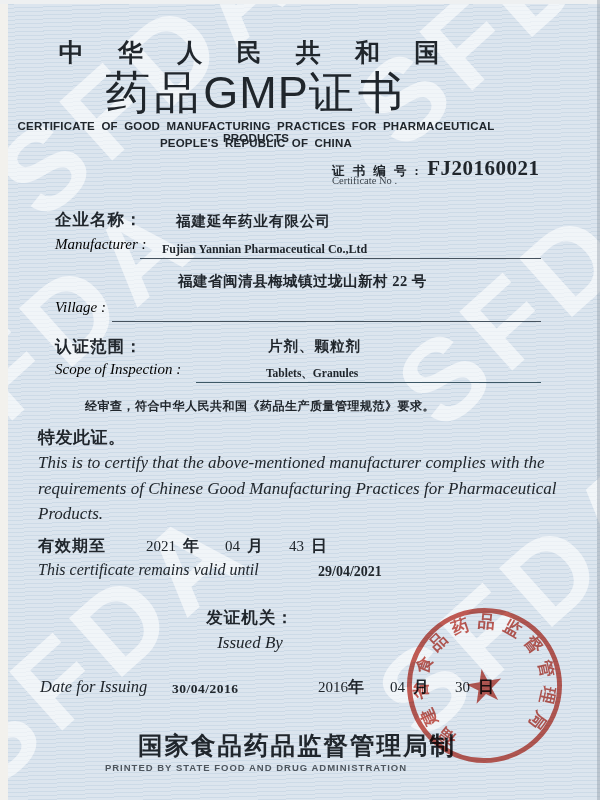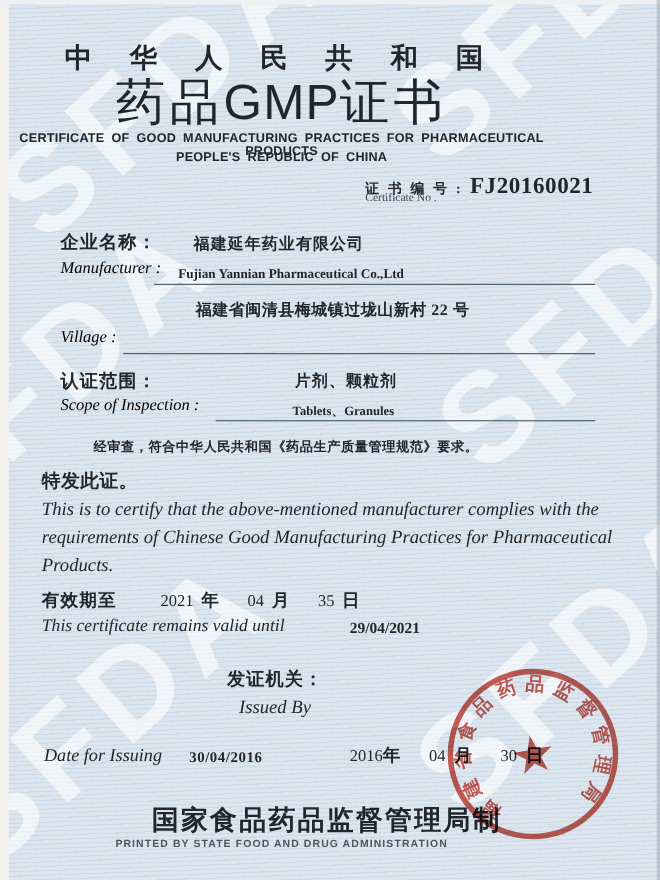--- a/index.html
+++ b/index.html
@@ -127,21 +127,21 @@
   <div class="abs lblcn row-scope-cn-l">认证范围：</div>
   <div class="abs valcn row-scope-cn-v">片剂、颗粒剂</div>
   <div class="abs lblen row-scope-en-l">Scope of Inspection :</div>
   <div class="abs valen row-scope-en-v">Tablets、Granules</div>
   <div class="uline ul-scope"></div>
 
   <div class="abs stmt-cn1">经审查，符合中华人民共和国《药品生产质量管理规范》要求。</div>
   <div class="abs stmt-cn2">特发此证。</div>
   <div class="abs stmt-en">This is to certify that the above-mentioned manufacturer complies with the requirements of Chinese Good Manufacturing Practices for Pharmaceutical Products.</div>
 
-  <div class="abs valid-row"><span class="l">有效期至</span><span class="num">2021</span><span class="u">年</span><span class="num2">04</span><span class="u">月</span><span class="num2">35</span><span class="u">日</span></div>
+  <div class="abs valid-row"><span class="l">有效期至</span><span class="num">2021</span><span class="u">年</span><span class="num2">04</span><span class="u">月</span><span class="num2">43</span><span class="u">日</span></div>
   <div class="abs valid-en-l">This certificate remains valid until</div>
   <div class="abs valid-en-v">29/04/2021</div>
 
   <div class="abs issuer-en">Issued By</div>
   <div class="abs issuer-cn">发证机关：</div>
 
   <div class="abs issue-l">Date for Issuing</div>
   <div class="abs issue-v">30/04/2016</div>
   <div class="abs issue-cn"><span>2016</span><span class="u">年</span><span class="g1">04</span><span class="u g2">月</span><span class="g1">30</span><span class="u g2">日</span></div>
 

